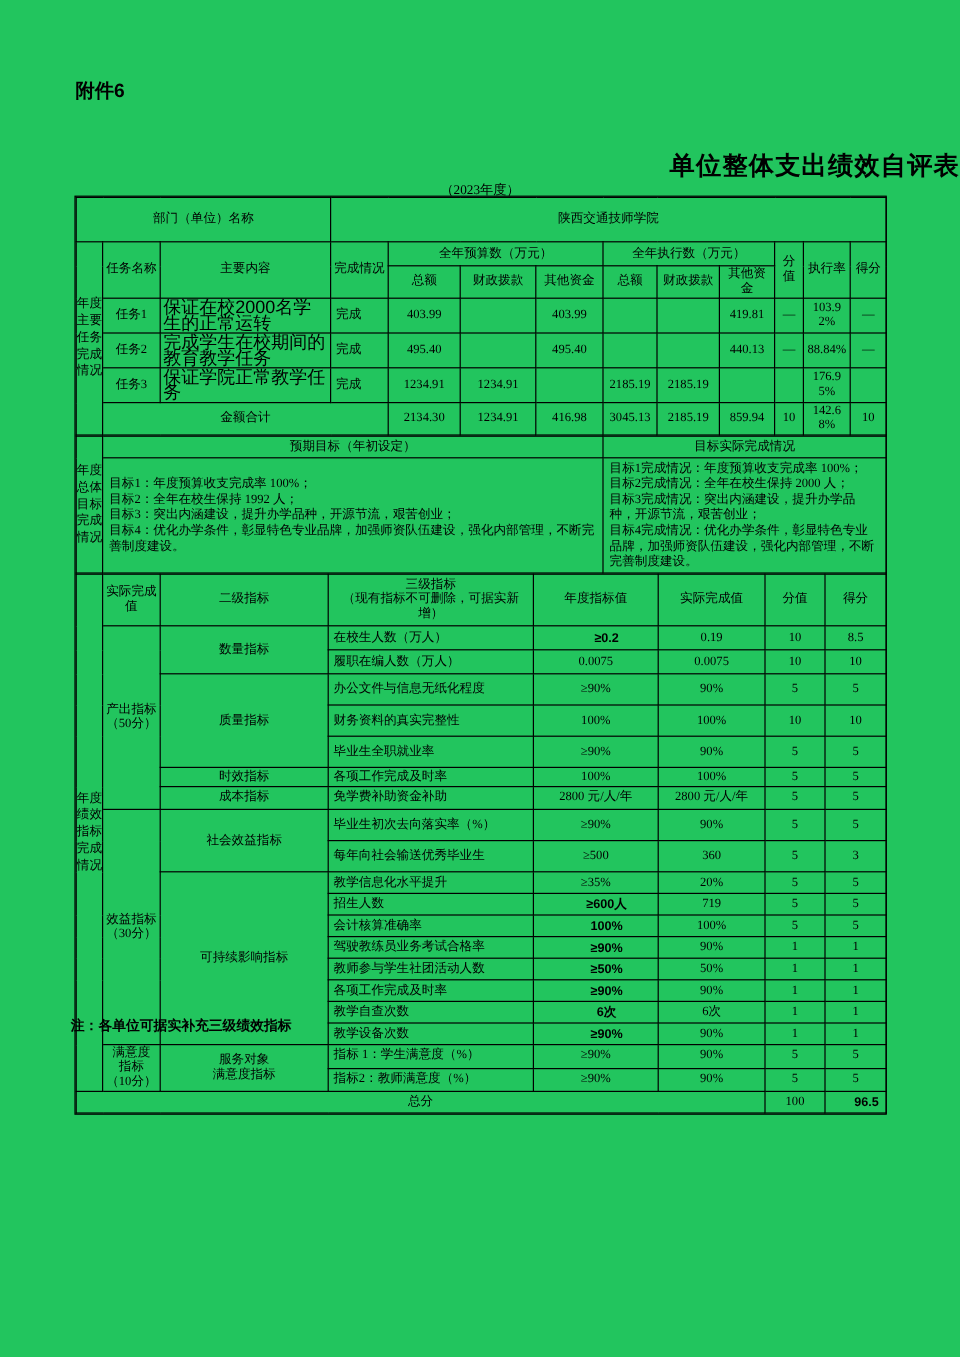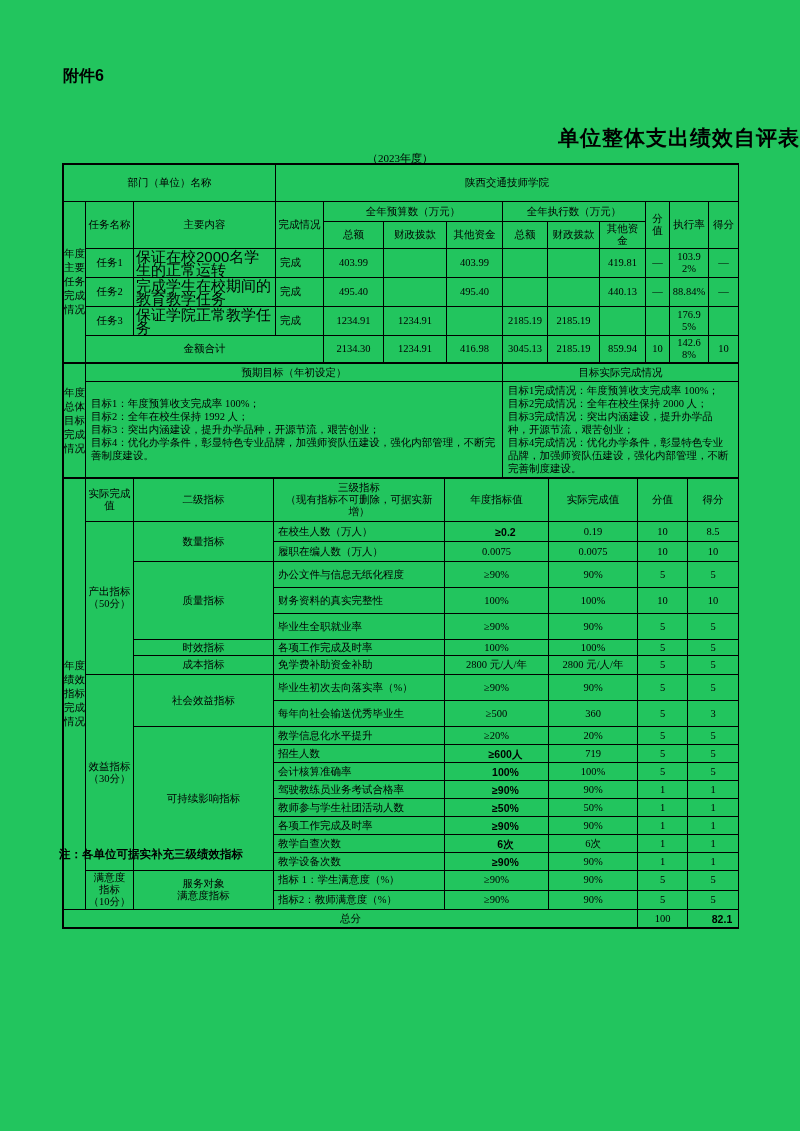--- a/index.html
+++ b/index.html
@@ -280,21 +280,21 @@
       <tr style="height:26px">
         <td class="left pl">每年向社会输送优秀毕业生</td>
         <td>≥500</td>
         <td>360</td>
         <td>5</td>
         <td>3</td>
       </tr>
       <tr style="height:18px">
         <td rowspan="8" class="ml">可持续影响指标</td>
         <td class="left pl">教学信息化水平提升</td>
-        <td>≥20%</td>
+        <td>≥35%</td>
         <td>20%</td>
         <td>5</td>
         <td>5</td>
       </tr>
       <tr style="height:18px">
         <td class="left pl">招生人数</td>
         <td class="bv">≥600人</td>
         <td>719</td>
         <td>5</td>
         <td>5</td>
@@ -356,20 +356,20 @@
       <tr style="height:18px">
         <td class="left pl">指标2：教师满意度（%）</td>
         <td>≥90%</td>
         <td>90%</td>
         <td>5</td>
         <td>5</td>
       </tr>
       <tr style="height:18px">
         <td colspan="6">总分</td>
         <td>100</td>
-        <td class="bv">82.1</td>
+        <td class="bv">96.5</td>
       </tr>
     </tbody>
       </table>
   </div>
 
   <div class="note">注：各单位可据实补充三级绩效指标</div>
 </div>
 
 </body></html>

